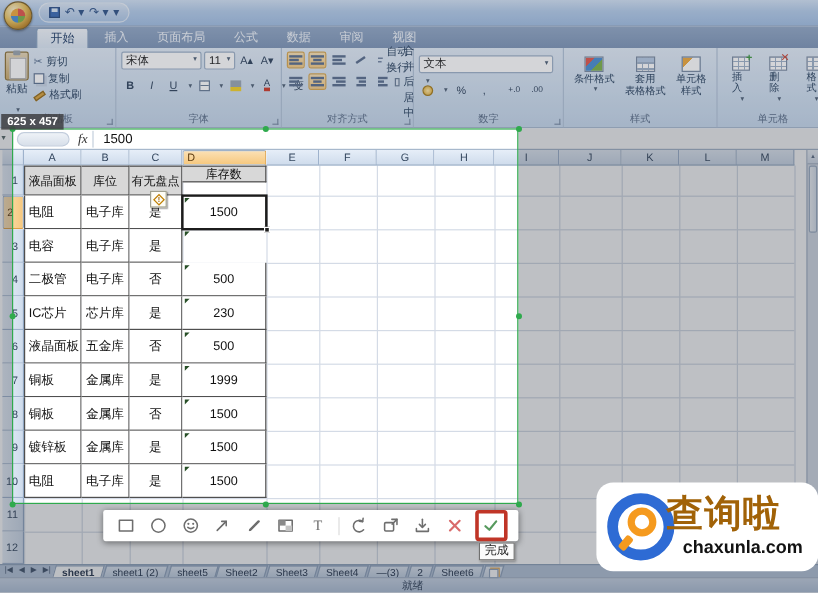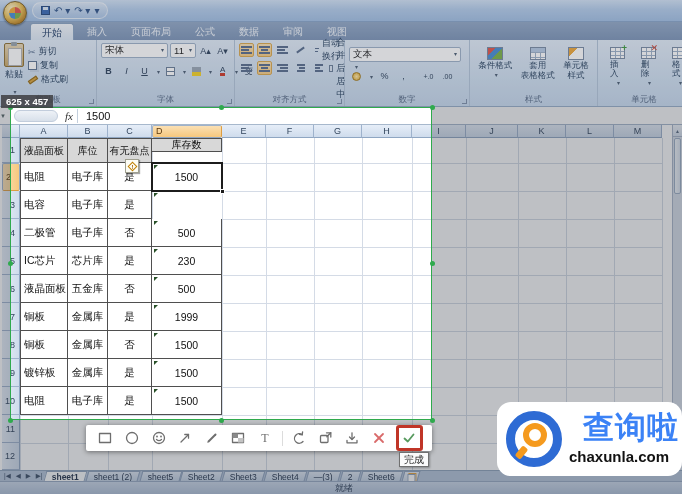--- a/index.html
+++ b/index.html
@@ -145,21 +145,21 @@
   #tooltip{position:absolute;left:399px;top:452px;background:#fbfbfb;border:1px solid #707070;
     box-shadow:1px 1px 2px rgba(0,0,0,.3);font-size:10px;color:#222;padding:0 4px;line-height:13px;z-index:65;}
 
   
   #watermark{position:absolute;left:497px;top:402px;width:185px;height:74px;background:#fff;
     border-radius:14px;z-index:70;}
   #wm-logo{position:absolute;left:9px;top:9px;width:56px;height:56px;border-radius:50%;
     border:9px solid #2e6bd4;}
   #wm-lens{position:absolute;left:8px;top:3px;width:24px;height:24px;border-radius:50%;border:6px solid #f59a1e;}
   #wm-handle{position:absolute;left:3px;top:26px;width:7px;height:13px;background:#f59a1e;border-radius:2px;transform:rotate(40deg);}
-  #wm-name{position:absolute;left:86px;top:5px;font-size:31px;font-weight:bold;color:#3b82f6;letter-spacing:1px;
+  #wm-name{position:absolute;left:58px;top:5px;font-size:31px;font-weight:bold;color:#a16207;letter-spacing:1px;
     font-family:Liberation Mono, monospace;}
   #wm-domain{position:absolute;left:72px;top:46px;font-size:15px;font-weight:bold;color:#121212;}
 </style>
 </head>
 <body>
 
 <div id="screen">
 
   <div id="titlebar">
     <div id="office-orb"></div>

